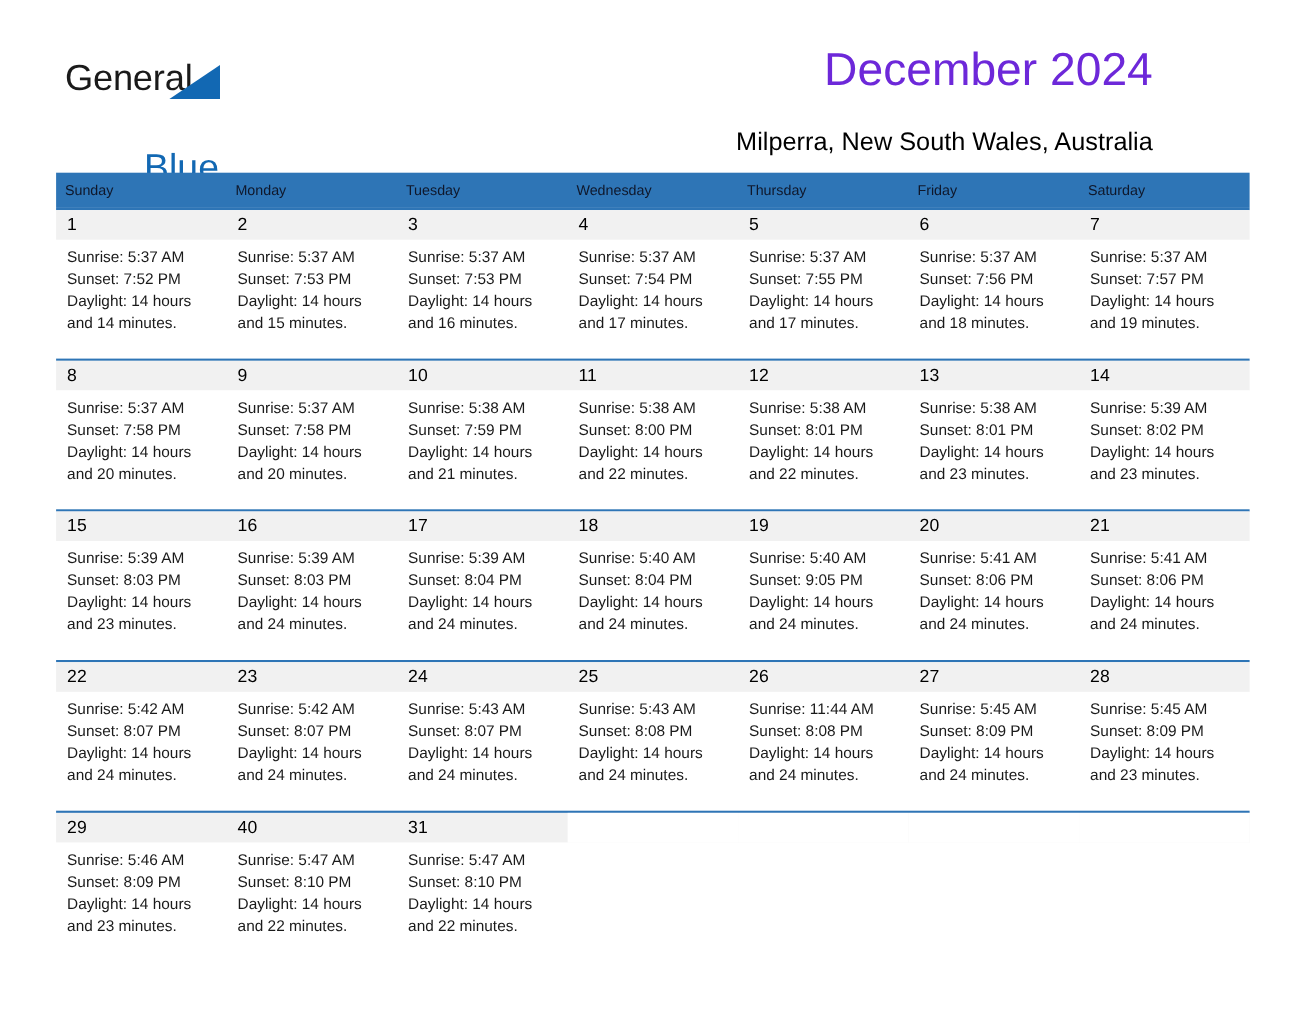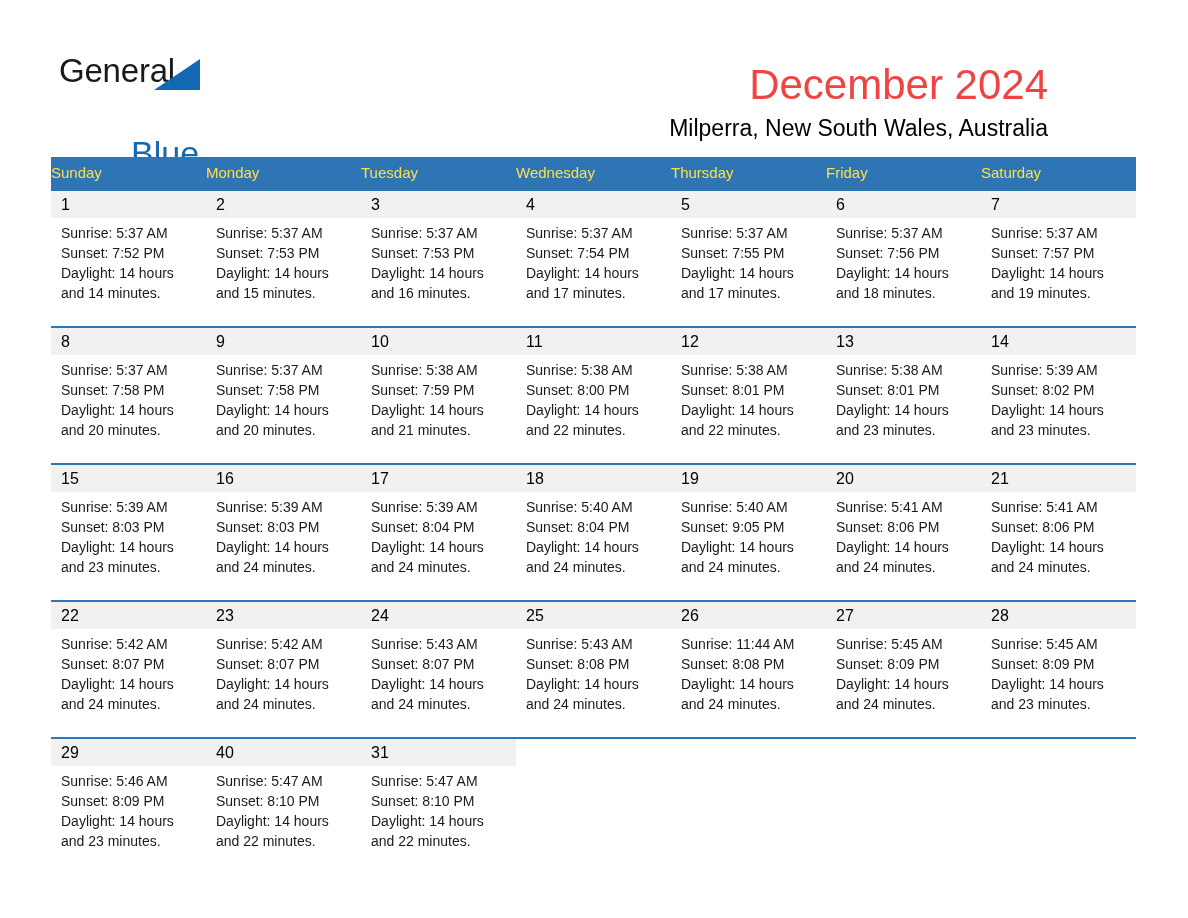--- a/index.html
+++ b/index.html
@@ -65,24 +65,24 @@
     height: 40px;
     line-height: 40px;
     font-size: 34px;
     color: #1268b3;
     white-space: nowrap;
     margin-top: 48px;
   }
   .title {
     position: absolute;
     right: 52px;
-    top: 60px;
+    top: 38px;
     font-size: 42px;
     line-height: 50px;
-    color: #ef4444;
+    color: #6d28d9;
     text-align: right;
     white-space: nowrap;
   }
   .subtitle {
     position: absolute;
     right: 52px;
     top: 114px;
     font-size: 23px;
     line-height: 28px;
     color: #000000;
@@ -100,24 +100,24 @@
   }
   .weekday-row {
     display: flex;
     width: 100%;
     background: #2e75b6;
     height: 32px;
   }
   .weekday {
     flex: 1 1 0;
     min-width: 0;
-    color: #fde047;
-    font-size: 15px;
+    color: #0f172a;
+    font-size: 13px;
     line-height: 32px;
-    padding-left: 0;
+    padding-left: 8px;
     box-sizing: border-box;
     white-space: nowrap;
   }
   .week {
     width: 100%;
     border-top: 2px solid #2e75b6;
   }
   .week:first-of-type {
     border-top: none;
   }

